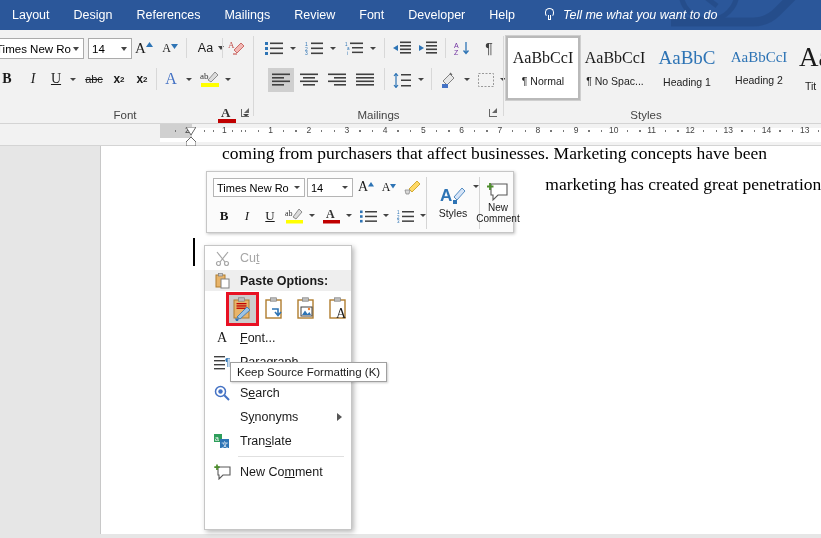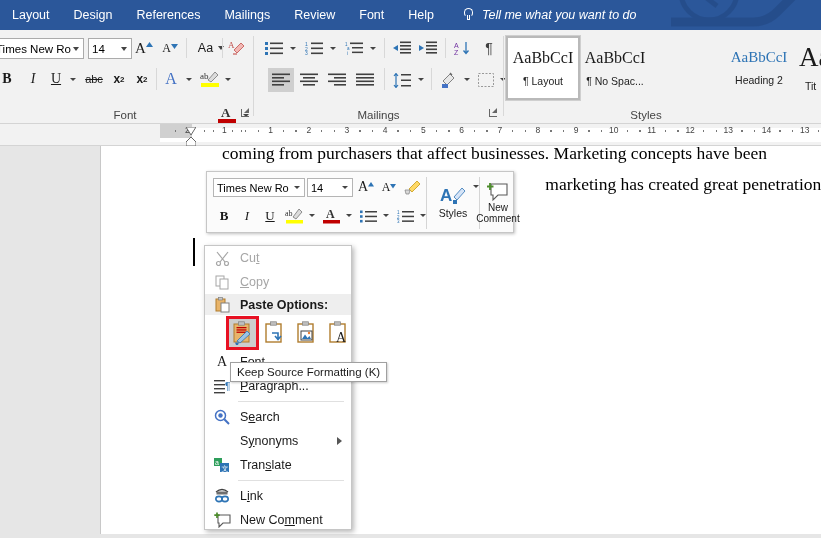--- a/index.html
+++ b/index.html
@@ -158,20 +158,21 @@
       <path d="M-10 52 L82 52 Q96 52 106 42 L126 22 Q134 14 146 14 L160 14" stroke="#21457e" stroke-width="9" fill="none"></path>
       <path d="M70 6 Q80 2 88 10" stroke="#21457e" stroke-width="5" fill="none"></path>
     </svg>
     <div class="tabs">
       <div class="tab">Layout</div>
       <div class="tab">Design</div>
       <div class="tab">References</div>
       <div class="tab">Mailings</div>
       <div class="tab">Review</div>
       <div class="tab">Font</div>
+      <div class="tab">Developer</div>
       <div class="tab">Help</div>
       <div class="tellme">
         <span class="bulb">
           <span class="b-c"></span>
             <span class="b-s"></span>
         </span>
         <span class="tellme-text">Tell me what you want to do</span>
       </div>
     </div>
   </div>
@@ -407,25 +408,29 @@
         <span class="caret sm"></span>
       </div>
     </div>
     <div class="grp-label" style="left:256px; width:245px; bottom:2px;">Mailings</div>
     <div class="dlg-launcher" style="left:488px; bottom:4px;"></div>
     <div class="grp-sep" style="left:503px;"></div>
 
     <div class="grp" style="left:506px; width:315px;">
       <div class="stylebox sel" style="left:0px;">
         <span class="st-prev">AaBbCcI</span>
-        <span class="st-name">¶ Layout</span>
+        <span class="st-name">¶ Normal</span>
       </div>
       <div class="stylebox" style="left:72px; border-color:transparent; background:transparent;">
         <span class="st-prev">AaBbCcI</span>
         <span class="st-name">¶ No Spac...</span>
+      </div>
+      <div class="stylebox" style="left:144px; border-color:transparent; background:transparent;">
+        <span class="st-prev h1">AaBbC</span>
+        <span class="st-name">Heading 1</span>
       </div>
       <div class="stylebox" style="left:216px; border-color:transparent; background:transparent;">
         <span class="st-prev h2">AaBbCcI</span>
         <span class="st-name">Heading 2</span>
       </div>
       <div class="stylebox" style="left:288px; width:50px; border-color:transparent; background:transparent; align-items:flex-start; padding-left:4px;">
         <span class="st-prev ti">Aa</span>
         <span class="st-name" style="margin-left:6px;">Tit</span>
       </div>
     </div>
@@ -657,29 +662,20 @@
       <span class="ctx-icon">
         <svg width="15" height="15" viewBox="0 0 15 15">
           <path d="M2 1 L10 11 M13 1 L5 11" stroke="#a6a6a6" stroke-width="1.2" fill="none"></path>
           <circle cx="3.5" cy="12.5" r="2" fill="none" stroke="#a6a6a6" stroke-width="1.2"></circle>
           <circle cx="11.5" cy="12.5" r="2" fill="none" stroke="#a6a6a6" stroke-width="1.2"></circle>
         </svg>
       </span>
       <span>Cu<u class="acc">t</u></span>
     </div>
 
-    <div class="ctx-item disabled">
-      <span class="ctx-icon">
-        <svg width="15" height="15" viewBox="0 0 15 15">
-          <rect x="1" y="1" width="8" height="10" fill="#fff" stroke="#a6a6a6" stroke-width="1"></rect>
-          <rect x="5" y="4" width="8" height="10" fill="#fff" stroke="#a6a6a6" stroke-width="1"></rect>
-        </svg>
-      </span>
-      <span><u class="acc">C</u>opy</span>
-    </div>
 
     <div class="paste-header">
       <span class="ctx-icon">
         <svg width="15" height="16" viewBox="0 0 15 16">
           <rect x="1" y="2" width="9" height="12" fill="#e8b46a" stroke="#b07d2e" stroke-width="1"></rect>
           <rect x="3.5" y="0.5" width="4" height="2.5" fill="#c9c9c9" stroke="#808080" stroke-width=".7"></rect>
           <rect x="6" y="6" width="8" height="9" fill="#fff" stroke="#808080" stroke-width="1"></rect>
         </svg>
       </span>
       <span>Paste Options:</span>
@@ -764,31 +760,20 @@
           <text x="1" y="8" font-size="7" fill="#fff" font-family="Liberation Sans, sans-serif">a</text>
           <rect x="6" y="6" width="9" height="9" fill="#2e74b5"></rect>
           <text x="7.5" y="14" font-size="7" fill="#fff" font-family="Liberation Sans, sans-serif">文</text>
         </svg>
       </span>
       <span>Tran<u class="acc">s</u>late</span>
     </div>
 
     <div class="ctx-sep"></div>
 
-    <div class="ctx-item">
-      <span class="ctx-icon">
-        <svg width="16" height="16" viewBox="0 0 16 16">
-          <path d="M2 4 Q8 -1 14 4" fill="none" stroke="#404040" stroke-width="1.3"></path>
-          <rect x="2.5" y="3.5" width="11" height="3" fill="#6e6e6e"></rect>
-          <ellipse cx="5" cy="11" rx="3.2" ry="2.6" fill="none" stroke="#2e74b5" stroke-width="1.6"></ellipse>
-          <ellipse cx="11" cy="11" rx="3.2" ry="2.6" fill="none" stroke="#2e74b5" stroke-width="1.6"></ellipse>
-        </svg>
-      </span>
-      <span>L<u class="acc">i</u>nk</span>
-    </div>
 
     <div class="ctx-item">
       <span class="ctx-icon">
         <svg width="17" height="16" viewBox="0 0 17 16">
           <path d="M4 3 L16 3 L16 11 L9 11 L5 15 L5 11 L4 11 Z" fill="#fff" stroke="#595959" stroke-width="1.1"></path>
           <path d="M3 0.5 L3 6 M0.3 3.2 L5.7 3.2" stroke="#4c8c2b" stroke-width="1.7"></path>
         </svg>
       </span>
       <span>New Co<u class="acc">m</u>ment</span>
     </div>

